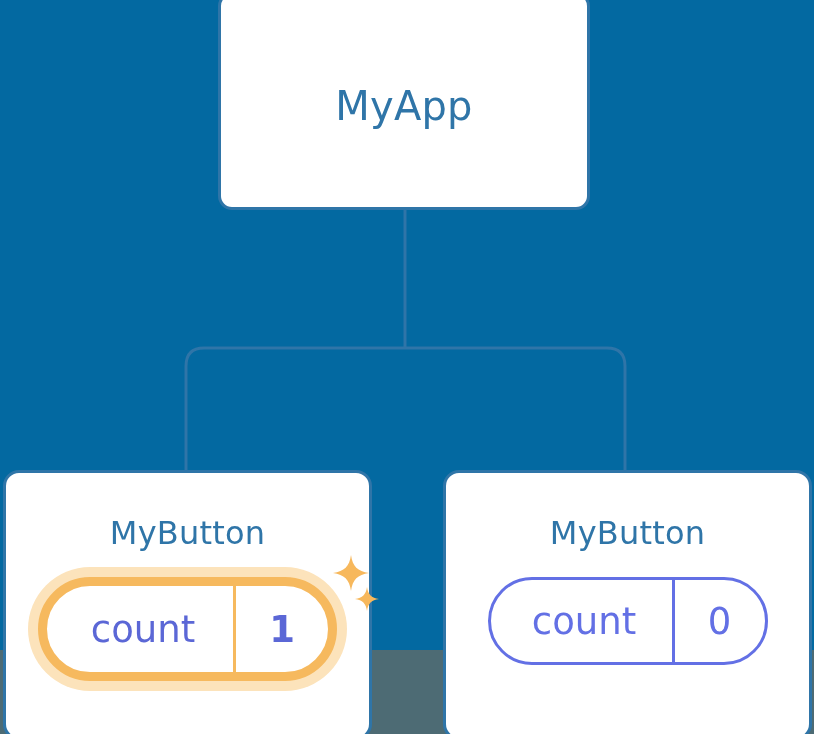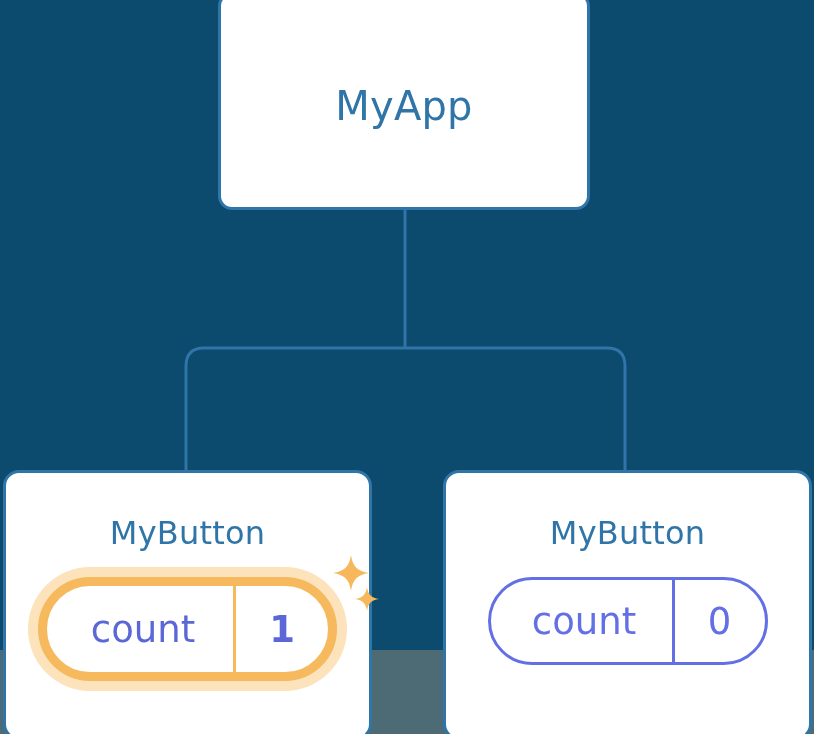--- a/index.html
+++ b/index.html
@@ -11,21 +11,21 @@
   body {
     width: 814px;
     height: 734px;
     overflow: hidden;
     font-family: "DejaVu Sans", "Liberation Sans", sans-serif;
   }
   #stage {
     position: relative;
     width: 814px;
     height: 650px;
-    background: #0c4a6e;
+    background: #0369a1;
   }
 
   
   #connectors {
     position: absolute;
     left: 0; top: 0;
     width: 814px;
     height: 734px;
     pointer-events: none;
   }

